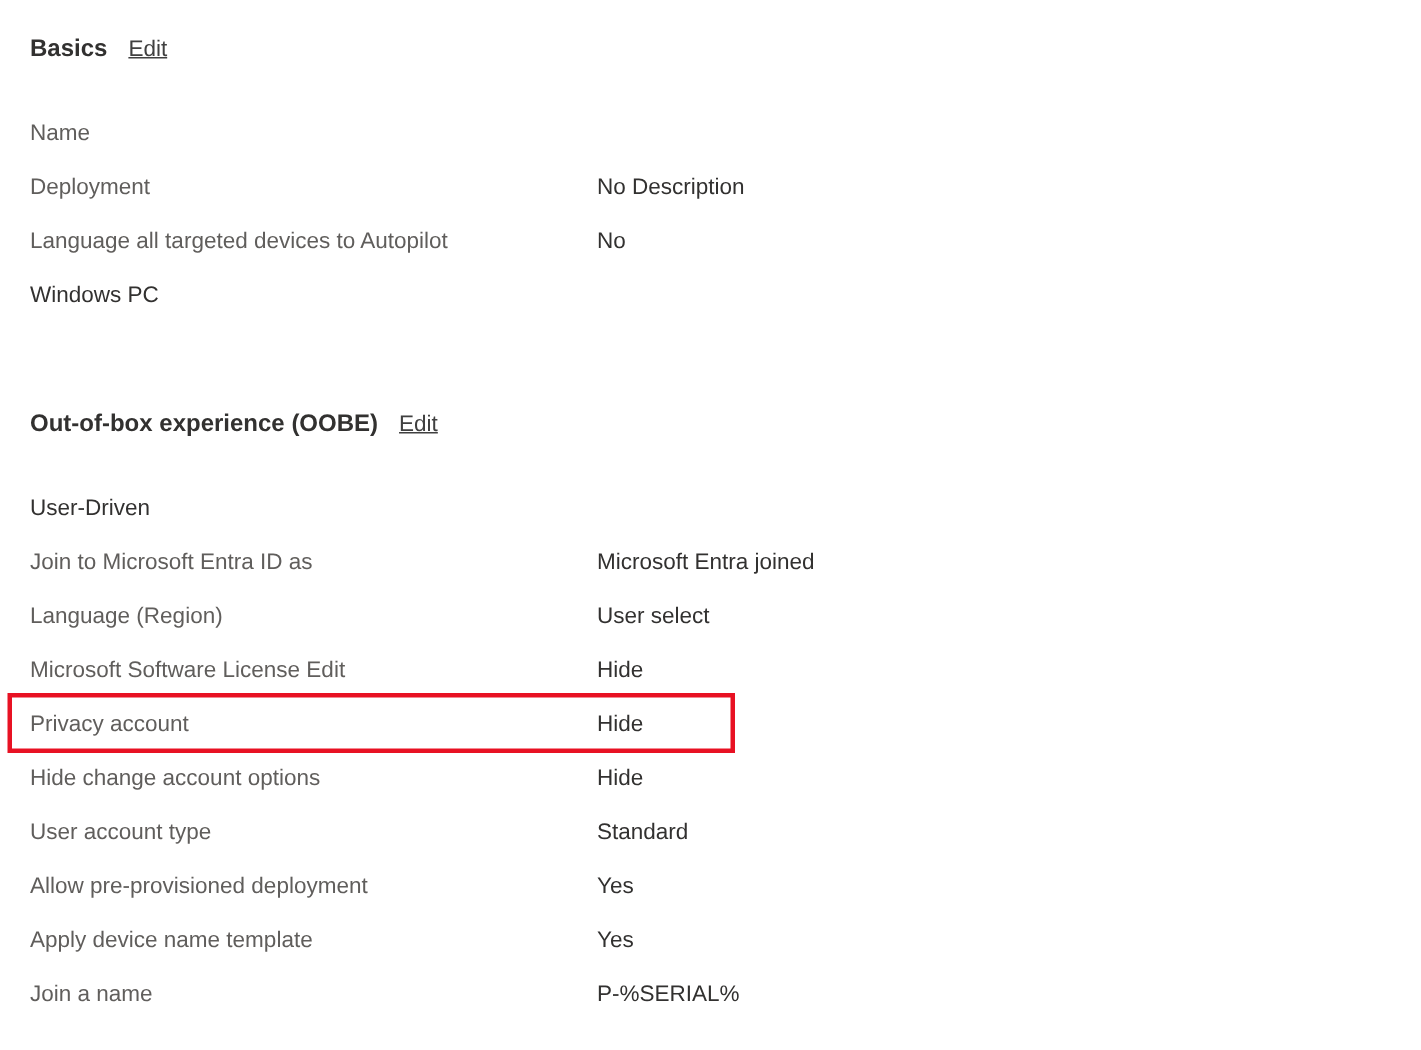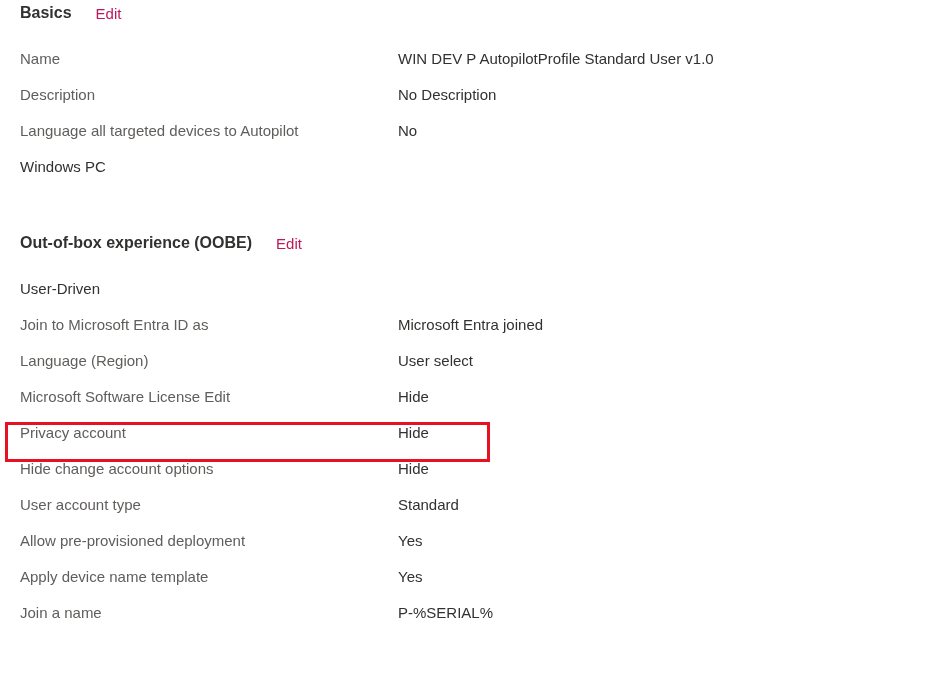--- a/index.html
+++ b/index.html
@@ -10,38 +10,40 @@
     body {
       font-family: 'Segoe UI', Tahoma, Geneva, Verdana, sans-serif;
       background: #ffffff;
       color: #323130;
       padding: 4px 20px 0 20px;
       font-size: 15px;
       width: 947px;
     }
     .section-header {
       display: flex;
-      align-items: center;
-      gap: 24px;
+      align-items: flex-start;
+      gap: 14px;
       margin-bottom: 28px;
+      margin-top: 20px;
     }
     .section-title {
       font-weight: 600;
       font-size: 16px;
       color: #323130;
     }
     .edit-link {
-      color: #be185d;
+      color: #404040;
       font-size: 15px;
       font-weight: 400;
       cursor: pointer;
+      text-decoration: underline;
     }
     .row {
       display: flex;
-      align-items: flex-start;
+      align-items: center;
       min-height: 36px;
       position: relative;
     }
     .row-label {
       width: 378px;
       color: #605e5c;
       flex-shrink: 0;
       font-size: 15px;
     }
     .row-value {
@@ -64,24 +66,23 @@
 </head>
 <body>
 
 <div class="section-header">
   <span class="section-title">Basics</span>
   <span class="edit-link">Edit</span>
 </div>
 
 <div class="row">
   <div class="row-label">Name</div>
-  <div class="row-value">WIN DEV P AutopilotProfile Standard User v1.0</div>
 </div>
 <div class="row">
-  <div class="row-label">Description</div>
+  <div class="row-label">Deployment</div>
   <div class="row-value">No Description</div>
 </div>
 <div class="row">
   <div class="row-label">Language all targeted devices to Autopilot</div>
   <div class="row-value">No</div>
 </div>
 <div class="row">
   <div class="row-value">Windows PC</div>
 </div>
 

